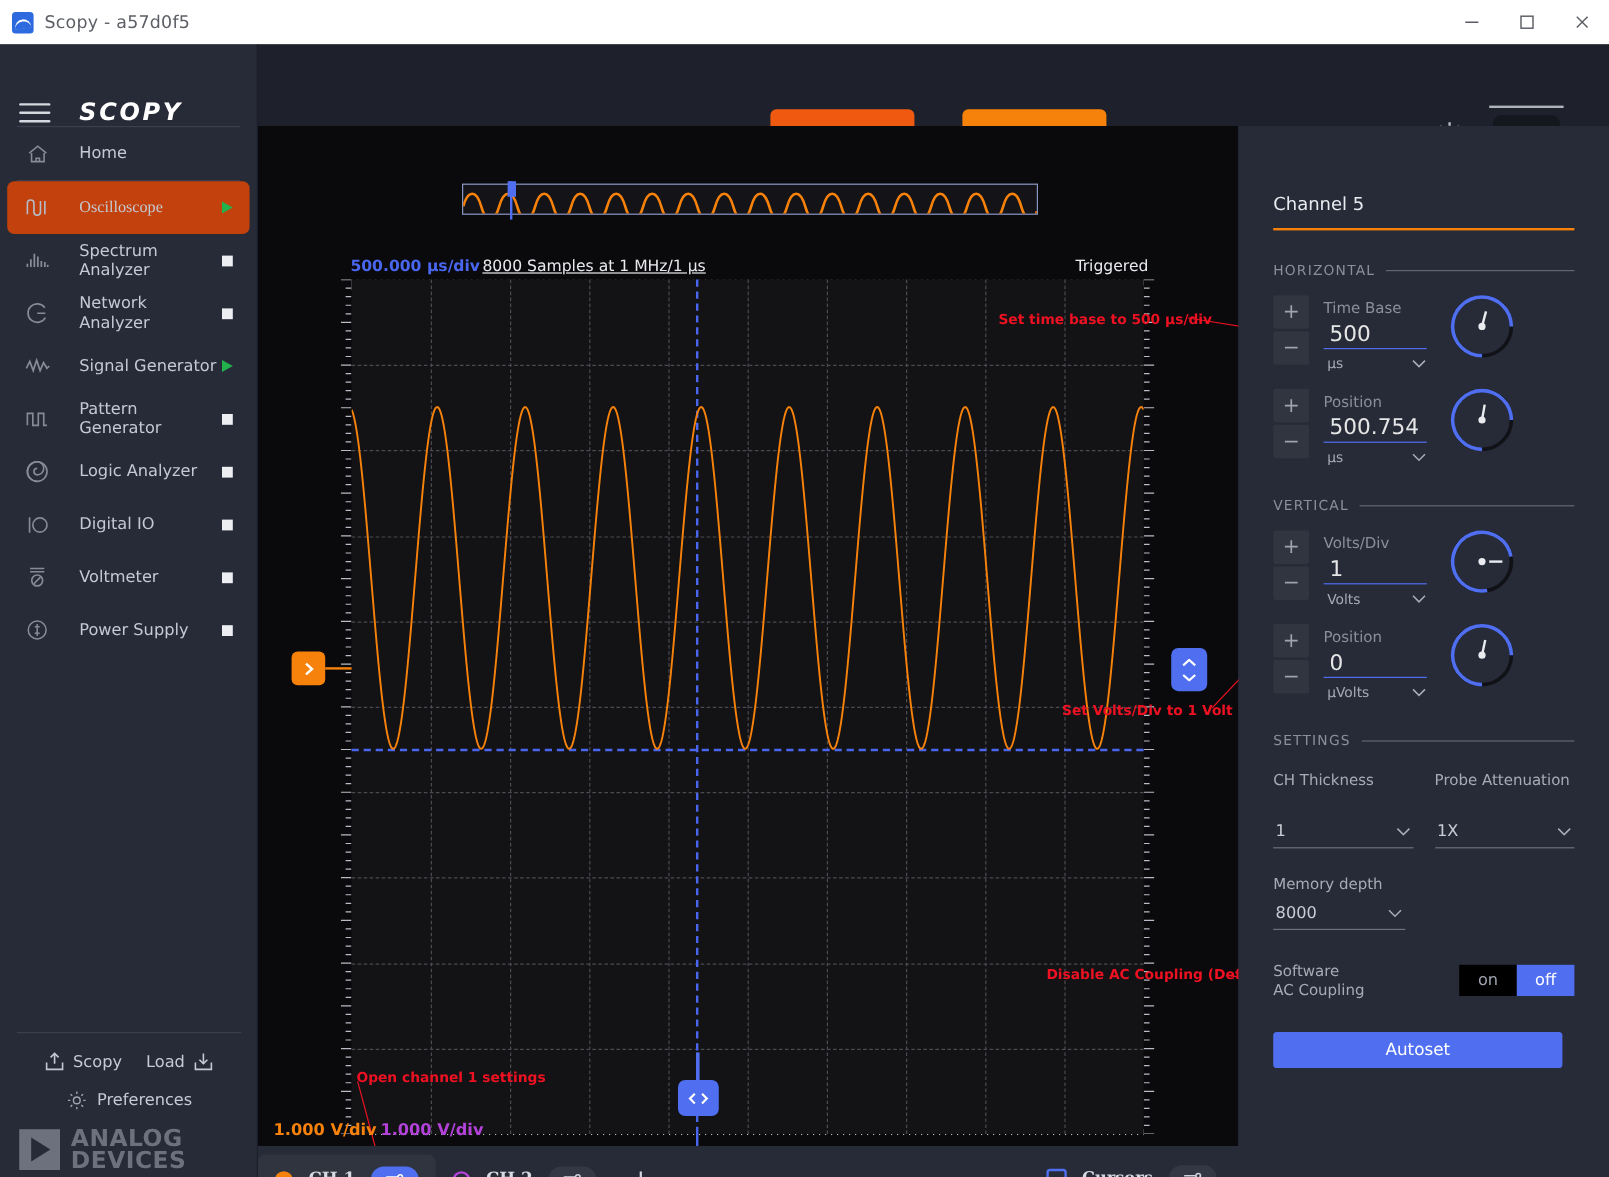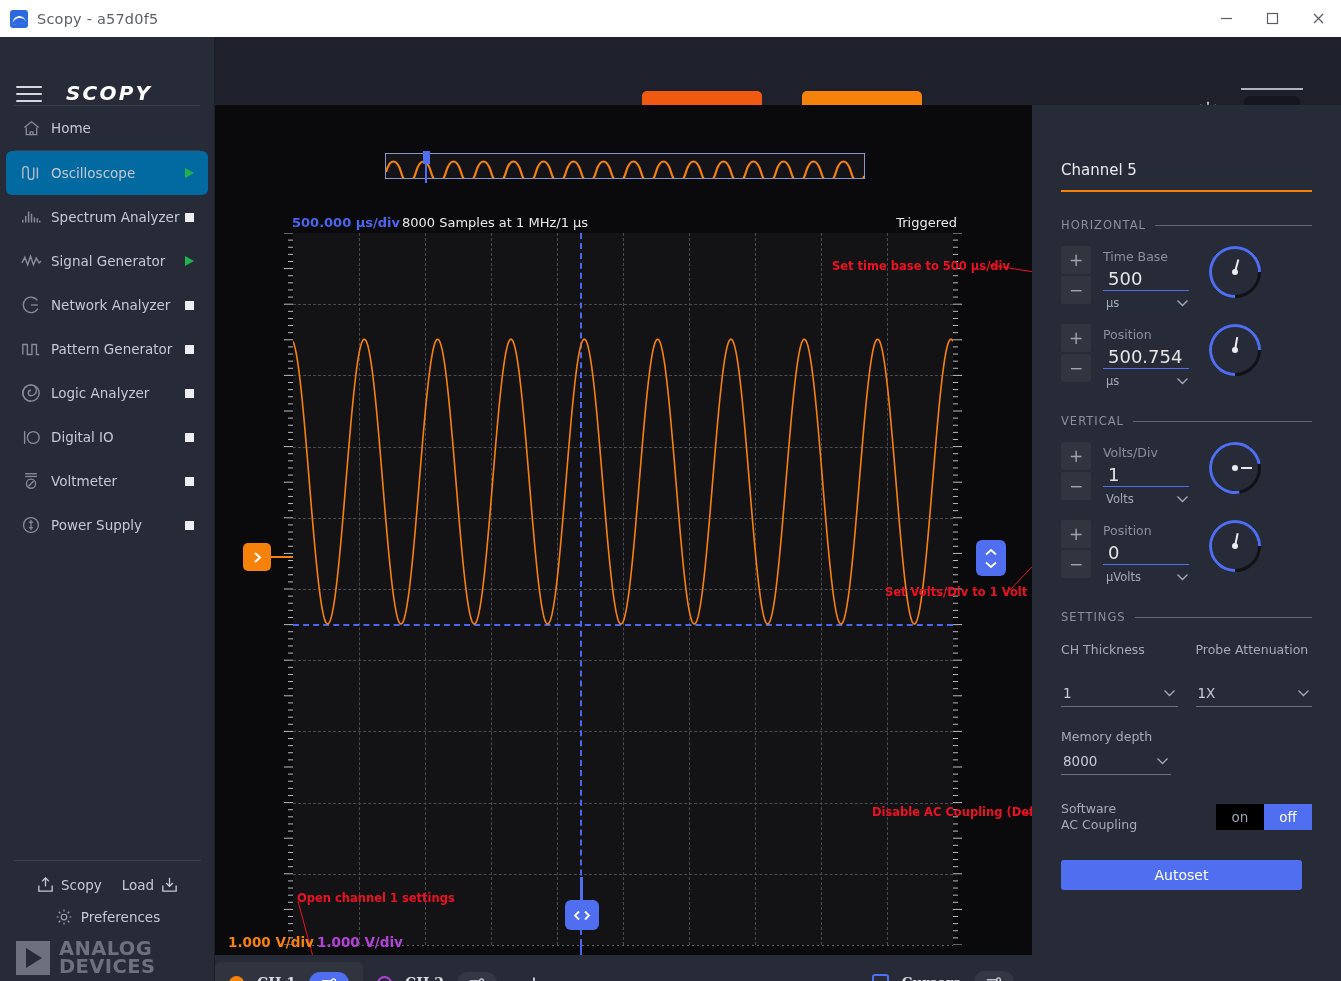--- a/index.html
+++ b/index.html
@@ -56,22 +56,22 @@
   }
   .sb-sep { height: 1px; background: #3b3f4d; margin: 0 14px; }
 
   .sb-item {
     height: 44px; display: flex; align-items: center; padding: 0 14px 0 10px;
     color: #c5c9d3; font-size: 13.5px; margin: 0 6px; border-radius: 6px;
     position: relative; cursor: pointer;
   }
   .sb-item .ico { width: 30px; flex: none; display: flex; align-items: center;
                   justify-content: center; color: #868b98; }
-  .sb-item .lbl { margin-left: 5px; flex: 1; }
-  .sb-item.active { background: #0369a1; }
+  .sb-item .lbl { margin-left: 20px; flex: 1; }
+  .sb-item.active { background: #c2410c; font-family: Liberation Serif, serif; }
   .sb-item.active .ico { color: #b7bcc8; }
   .tri { width: 0; height: 0; border-left: 9px solid #21b24b;
          border-top: 5.5px solid transparent; border-bottom: 5.5px solid transparent; }
   .sq { width: 9px; height: 9px; background: #eceef2; }
 
   .sb-bottom { position: absolute; left: 0; bottom: 0; width: 215px; padding-bottom: 6px; }
   .sb-bottom .topline { height: 1px; background: #3b3f4d; margin: 0 14px 14px 14px; }
   .saveload { display: flex; align-items: center; justify-content: center; gap: 20px;
               color: #c5c9d3; font-size: 13.5px; }
   .saveload > div { display: flex; align-items: center; gap: 6px; cursor: pointer; }
@@ -122,21 +122,21 @@
     position: absolute; left: 170px; top: 48px; width: 480px; height: 26px;
     background: #141418; border: 1px solid #8a95c4;
   }
   .mini-marker { position: absolute; left: 208px; top: 46px; width: 7px; height: 13px;
                  background: #4f6ff0; }
   .mini-line { position: absolute; left: 210px; top: 46px; width: 2px; height: 32px;
                background: #4f6ff0; }
 
   .hdr-time { position: absolute; left: 77px; top: 110px; color: #4a66ef;
               font-size: 13px; font-weight: 700; }
-  .hdr-samples { position: absolute; left: 187px; top: 110px; color: #e8eaee; font-size: 13px; }
+  .hdr-samples { position: absolute; left: 187px; top: 110px; color: #e8eaee; font-size: 13px; text-decoration: underline; }
   .hdr-trig { position: absolute; right: 75px; top: 110px; color: #e8eaee; font-size: 13px; }
 
   .plot {
     position: absolute; left: 78px; top: 128px; width: 660px; height: 712px;
     background: #131316;
   }
   .plot .grid-h, .plot .grid-v { position: absolute; }
   .grid-h { left: 0; width: 100%; height: 0; border-top: 1px dashed #4a4a50; }
   .grid-v { top: 0; height: 100%; width: 0; border-left: 1px dashed #4a4a50; }
 
@@ -345,37 +345,37 @@
           <svg width="20" height="18" viewBox="0 0 22 18" fill="none" stroke="currentColor" stroke-width="1.6">
             <path d="M2 15v-3M5.2 15V8M8.4 15V3M11.6 15V5.5M14.8 15V9.5M18 15v-4.5M20.6 15v-2"></path>
           </svg>
         </span>
         <span class="lbl">Spectrum Analyzer</span>
         <span class="sq"></span>
       </div>
 
       <div class="sb-item">
         <span class="ico">
-          <svg width="21" height="18" viewBox="0 0 22 18" fill="none" stroke="currentColor" stroke-width="1.5">
-            <path d="M1 11 L4 5 L7 13 L10 4 L13 13 L16 6 L19 11 L21 9"></path>
-          </svg>
-        </span>
-        <span class="lbl">Signal Generator</span>
-        <span class="tri"></span>
-      </div>
-
-      <div class="sb-item">
-        <span class="ico">
           <svg width="20" height="20" viewBox="0 0 22 22" fill="none" stroke="currentColor" stroke-width="1.5">
             <path d="M18 6 A8.5 8.5 0 1 0 18.5 15"></path>
               <path d="M11 11 h7.5"></path>
           </svg>
         </span>
         <span class="lbl">Network Analyzer</span>
         <span class="sq"></span>
+      </div>
+
+      <div class="sb-item">
+        <span class="ico">
+          <svg width="21" height="18" viewBox="0 0 22 18" fill="none" stroke="currentColor" stroke-width="1.5">
+            <path d="M1 11 L4 5 L7 13 L10 4 L13 13 L16 6 L19 11 L21 9"></path>
+          </svg>
+        </span>
+        <span class="lbl">Signal Generator</span>
+        <span class="tri"></span>
       </div>
 
       <div class="sb-item">
         <span class="ico">
           <svg width="20" height="18" viewBox="0 0 22 18" fill="none" stroke="currentColor" stroke-width="1.5">
             <path d="M2 15 V4 h5 v11 h5 V4 h5 v11 h3"></path>
           </svg>
         </span>
         <span class="lbl">Pattern Generator</span>
         <span class="sq"></span>

